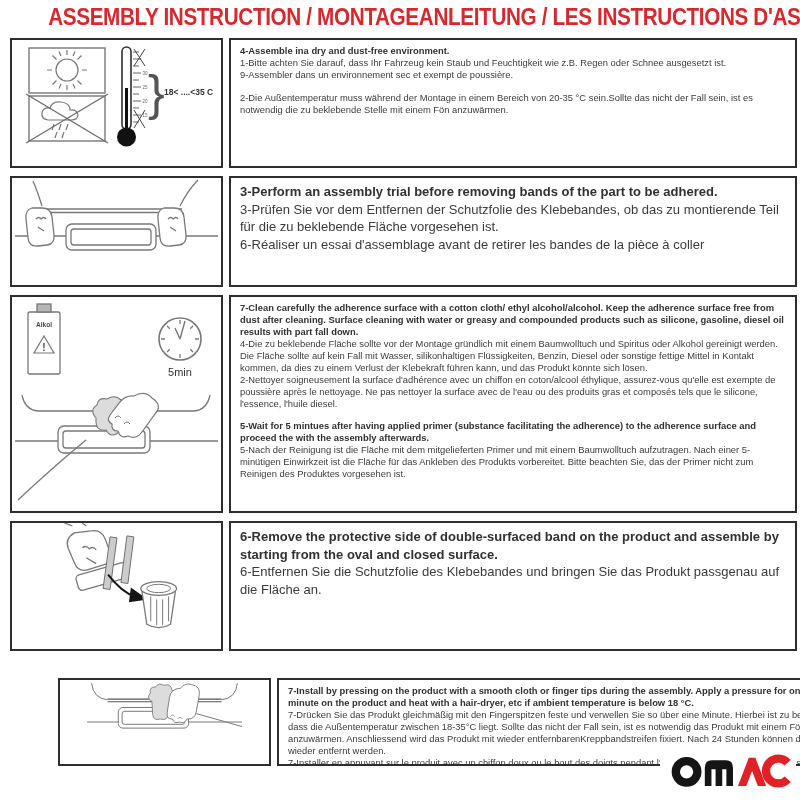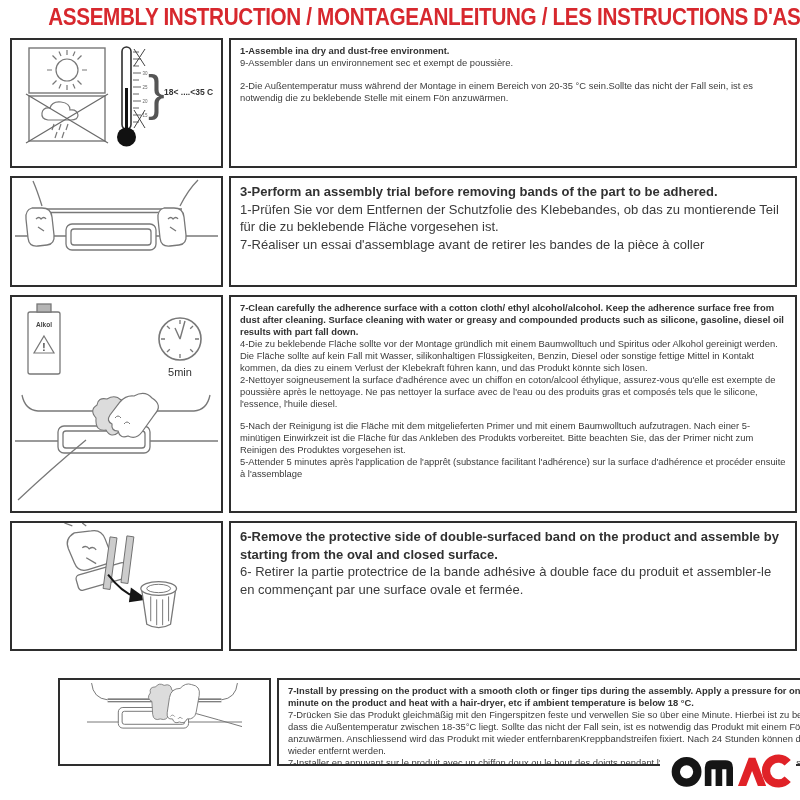--- a/index.html
+++ b/index.html
@@ -76,21 +76,22 @@
             <text x="130.5" y="62.5">20</text>
               <text x="130.5" y="76.5">15</text>
           </g>
           <path d="M122,9 l11,17 M133,9 l-11,17 M122,70 l11,18 M133,70 l-11,18" stroke="#444" stroke-width="1" fill="none"></path>
           <text x="136" y="70" font-size="50" fill="#555">}</text>
           <text x="152" y="55" font-size="8.5" font-weight="bold" fill="#333">18&lt; ....&lt;35 C</text>
         </g>
       </svg>
     </div>
     <div class="cell right small">
-      <p class="en">1-Assemble ina dry and dust-free environment.</p>
+      <p class="en">4-Assemble ina dry and dust-free environment.</p>
+      <p>1-Bitte achten Sie darauf, dass Ihr Fahrzeug kein Staub und Feuchtigkeit wie z.B. Regen oder Schnee ausgesetzt ist.</p>
       <p>9-Assembler dans un environnement sec et exempt de poussière.</p>
       <div class="gap"></div>
       <p>2-Die Außentemperatur muss während der Montage in einem Bereich von 20-35 °C  sein.Sollte das nicht der Fall sein, ist es notwendig die zu beklebende Stelle mit einem Fön anzuwärmen.</p>
     </div>
   </div>
 
   <div class="row row2">
     <div class="cell left">
       <svg viewBox="0 0 209 107">
         <g stroke="#787878" fill="none" stroke-width="1.3">
@@ -101,22 +102,22 @@
           <path d="M30,28 Q25,12 21,3 M168,28 Q176,12 186,2"></path>
           <path d="M20,30 q-7,2 -6,11 l2,19 q1,9 10,8 l9,-1 q8,-1 7,-10 l-2,-18 q-1,-9 -10,-9 z" fill="#fff"></path>
           <path d="M24,41 q3,-3 5,0 q3,-3 5,0 M26,49 l6,4"></path>
           <path d="M152,30 q-7,2 -6,11 l2,19 q1,9 10,8 l9,-1 q8,-1 7,-10 l-2,-18 q-1,-9 -10,-9 z" fill="#fff"></path>
           <path d="M156,41 q3,-3 5,0 q3,-3 5,0 M158,49 l6,4"></path>
         </g>
       </svg>
     </div>
     <div class="cell right big pad-top">
       <p class="en">3-Perform an assembly trial before removing bands of the part to be adhered.</p>
-      <p>1-Prüfen Sie vor dem Entfernen der Schutzfolie des Klebebandes, ob das zu montierende Teil für die zu beklebende Fläche vorgesehen ist.</p>
-      <p>7-Réaliser un essai d'assemblage avant de retirer les bandes de la pièce à coller</p>
+      <p>3-Prüfen Sie vor dem Entfernen der Schutzfolie des Klebebandes, ob das zu montierende Teil für die zu beklebende Fläche vorgesehen ist.</p>
+      <p>6-Réaliser un essai d'assemblage avant de retirer les bandes de la pièce à coller</p>
     </div>
   </div>
 
   <div class="row row3">
     <div class="cell left">
       <svg viewBox="0 0 209 212">
         <g stroke="#787878" fill="none" stroke-width="1.3">
           <rect x="16" y="14" width="32" height="62" rx="2"></rect>
           <rect x="25" y="6" width="14" height="8" fill="#b5b5b5"></rect>
           <path d="M32,38 l10,17 h-20 z" stroke-width="1.2"></path>
@@ -137,22 +138,22 @@
           <path d="M140,100 q11,7 3,16 l-13,18 q-6,8 -14,4 q-8,3 -10,-5 q-7,0 -6,-7 q-6,-3 -2,-9 l10,-13 q6,-7 14,-6 q11,-6 18,2 z" fill="#fff" stroke="#777" stroke-width="1.2"></path>
           <path d="M103,120 q3,-4 6,0 M112,126 q3,-4 6,0" fill="none" stroke="#777" stroke-width="1"></path>
         </g>
       </svg>
     </div>
     <div class="cell right small">
       <p class="en">7-Clean carefully the adherence surface with a cotton cloth/ ethyl alcohol/alcohol. Keep the adherence surface free from dust after cleaning. Surface cleaning with water or greasy and compounded products such as silicone, gasoline, diesel oil results with part fall down.</p>
       <p>4-Die zu beklebende Fläche sollte vor der Montage gründlich mit einem Baumwolltuch und Spiritus oder Alkohol gereinigt werden. Die Fläche sollte auf kein Fall mit Wasser, silikonhaltigen Flüssigkeiten, Benzin, Diesel oder sonstige fettige Mittel in Kontakt kommen, da dies zu einem Verlust der Klebekraft führen kann, und das Produkt könnte sich lösen.</p>
       <p>2-Nettoyer soigneusement la surface d'adhérence avec un chiffon en coton/alcool éthylique, assurez-vous qu'elle est exempte de poussière après le nettoyage. Ne pas nettoyer la surface avec de l'eau ou des produits gras et composés tels que le silicone, l'essence, l'huile diesel.</p>
       <div class="gap"></div>
+      <p class="en">5-Wait for 5 mintues after having applied primer (substance facilitating the adherence) to the adherence surface and proceed the with the assembly afterwards.</p>
       <p>5-Nach der Reinigung ist die Fläche mit dem mitgelieferten Primer und mit einem Baumwolltuch aufzutragen. Nach einer 5-minütigen Einwirkzeit ist die Fläche für das Ankleben des Produkts vorbereitet. Bitte beachten Sie, das der Primer nicht zum Reinigen des Produktes vorgesehen ist.</p>
-      <p>5-Attender 5 minutes après l'application de l'apprêt (substance facilitant l'adhérence) sur la surface d'adhérence et procéder ensuite à l'assemblage</p>
     </div>
   </div>
 
   <div class="row row4">
     <div class="cell left">
       <svg viewBox="0 0 209 127">
         <g stroke="#787878" fill="none" stroke-width="1.3">
           <path d="M60,3 L52,0 M74,3 L70,0"></path>
           <path d="M62,10 q-10,6 -6,16 l6,14 q4,10 14,7 l16,-5 q10,-3 6,-13 l-5,-13 q-4,-10 -14,-8 z" fill="#fff"></path>
           <path d="M70,25 q4,-3 7,1 q4,-3 7,1 M74,35 l10,6"></path>
@@ -167,21 +168,21 @@
         <g stroke="#787878" stroke-width="1.3">
           <path d="M130,68 L135,102 Q147,109 159,102 L164,68" fill="#fff"></path>
           <path d="M139,74 v25 M145,77 v26 M151,77 v26 M157,74 v25" fill="none" stroke-width="1"></path>
           <ellipse cx="147" cy="66" rx="18" ry="7" fill="#fff"></ellipse>
           <ellipse cx="147" cy="66" rx="12" ry="4.2" fill="none" stroke-width="1"></ellipse>
         </g>
       </svg>
     </div>
     <div class="cell right big pad-top">
       <p class="en">6-Remove the protective side of double-surfaced band on the product and assemble by starting from the oval and closed surface.</p>
-      <p>6- Retirer la partie protectrice de la bande adhésive à double face du produit et assembler-le en commençant par une surface ovale et fermée.</p>
+      <p>6-Entfernen Sie die Schutzfolie des Klebebandes und bringen Sie das Produkt passgenau auf die Fläche an.</p>
     </div>
   </div>
 
   <div class="row row5">
     <div class="cell left">
       <svg viewBox="0 0 209 110">
         <g stroke="#787878" fill="none" stroke-width="1.3">
           <path d="M9,4 Q11,24 30,26 M200,4 Q198,24 179,26"></path>
           <path d="M30,25 H179 M30,28.5 H179" stroke="#555" stroke-width="1.6"></path>
           <path d="M3,55 H206"></path>

